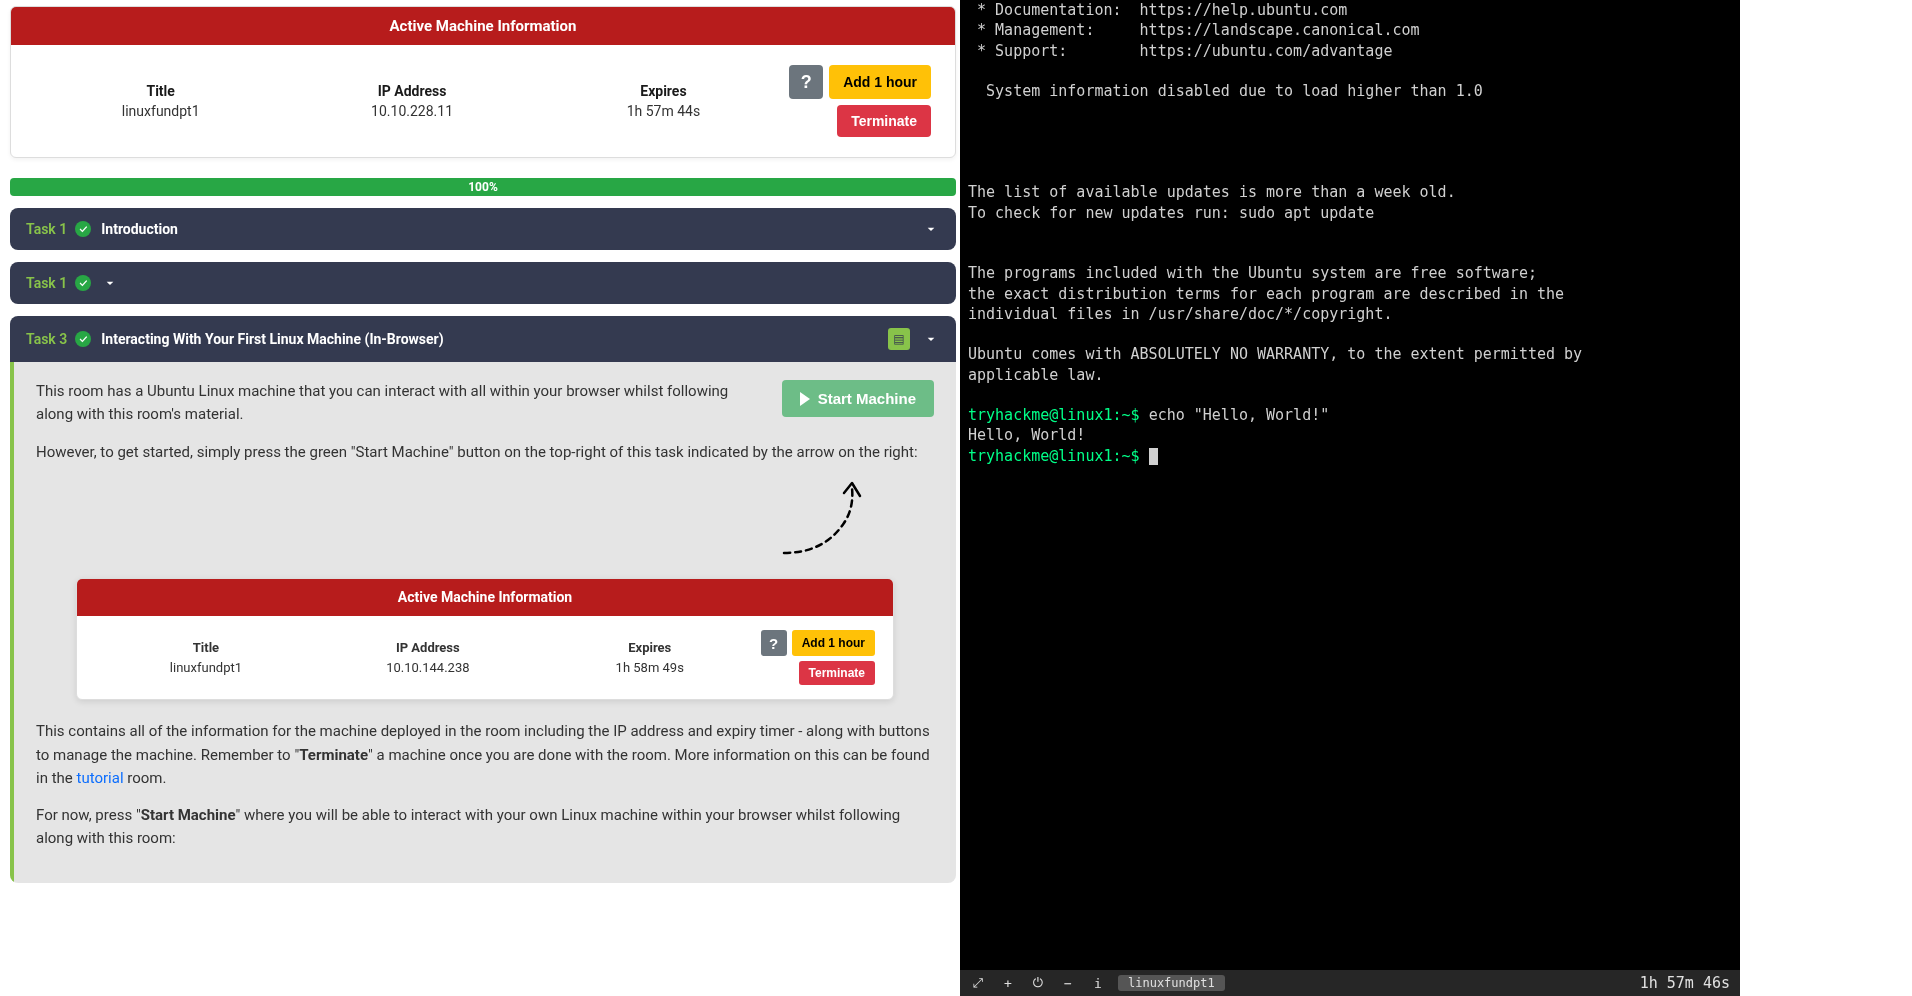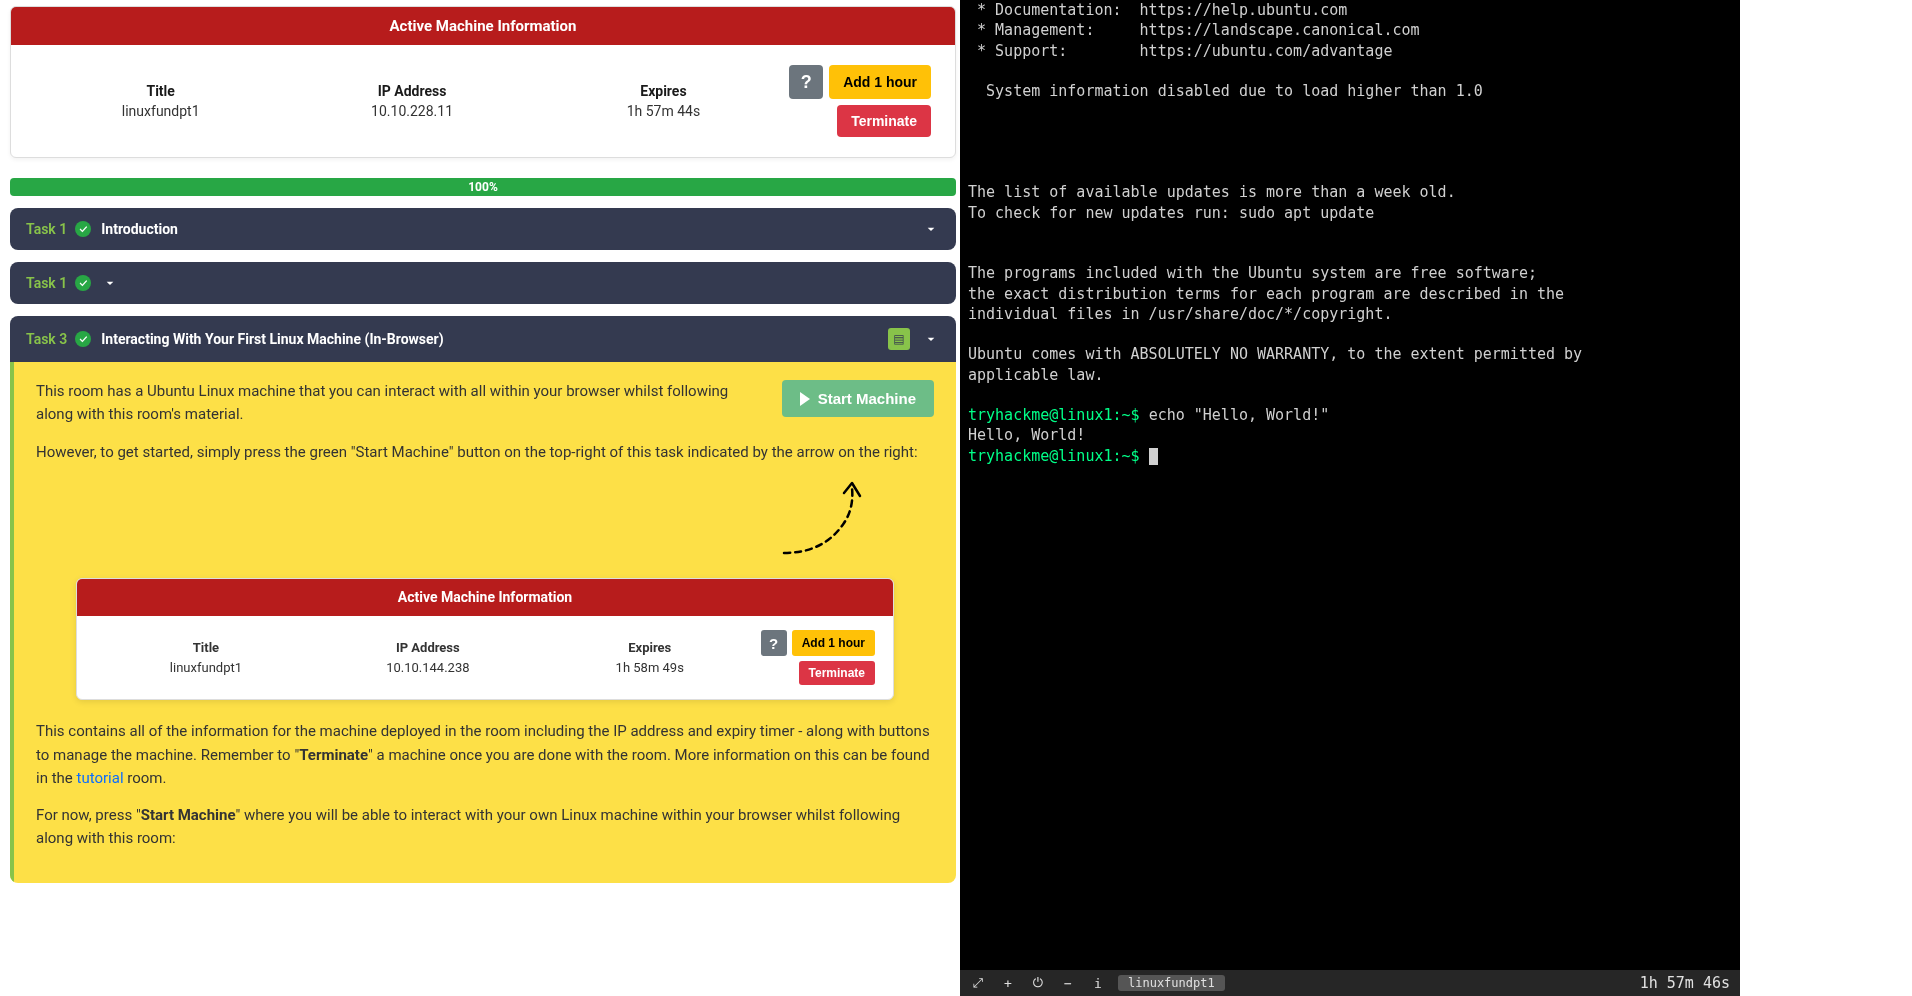--- a/index.html
+++ b/index.html
@@ -34,21 +34,21 @@
   .task-num { color: #88c34a; font-weight: 600; margin-right: 8px; font-size: 14px; }
   .check-icon { width: 16px; height: 16px; border-radius: 50%; background: #28a745; display: inline-flex; align-items: center; justify-content: center; margin-right: 10px; }
   .check-icon::after { content: "✓"; color: #fff; font-size: 11px; font-weight: bold; }
   .task-title { font-weight: 700; font-size: 14px; flex: 1; }
   .expand-icon { width: 18px; height: 18px; display: flex; align-items: center; justify-content: center; }
   .expand-icon svg { width: 16px; height: 16px; fill: #fff; }
   .notes-icon { width: 22px; height: 22px; background: #88c34a; border-radius: 3px; display: flex; align-items: center; justify-content: center; margin-right: 12px; font-size: 12px; color: #343a50; }
   .notes-icon::after { content: "▤"; }
 
   
-  .task-body { border-left: 4px solid #88c34a; padding: 18px 22px; background: #fde047; font-size: 15px; line-height: 1.55; color: #333; }
+  .task-body { border-left: 4px solid #88c34a; padding: 18px 22px; background: #e5e5e5; font-size: 15px; line-height: 1.55; color: #333; }
   .task-body p { margin-bottom: 14px; }
   .task-body-row1 { display: flex; gap: 16px; align-items: flex-start; }
   .task-body-row1 > div { flex: 1; }
   .btn-start-machine { background: #6dbd87; color: #fff; border: none; border-radius: 4px; font-weight: 700; font-size: 15px; padding: 10px 18px; cursor: pointer; display: flex; align-items: center; gap: 8px; white-space: nowrap; }
   .btn-start-machine .play { width: 0; height: 0; border-left: 10px solid #fff; border-top: 7px solid transparent; border-bottom: 7px solid transparent; }
   .arrow-svg { display: block; margin: 10px 60px 10px auto; }
 
   
   .embedded-card-wrap { padding: 10px 40px 20px 40px; }
   .embedded-card { border: 1px solid #ddd; border-radius: 6px; overflow: hidden; background: #fff; box-shadow: 0 2px 6px rgba(0,0,0,0.1); font-size: 13px; }

